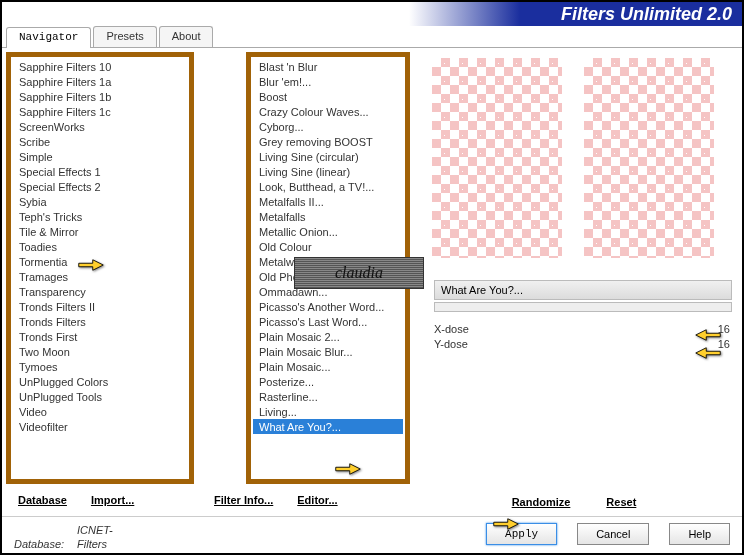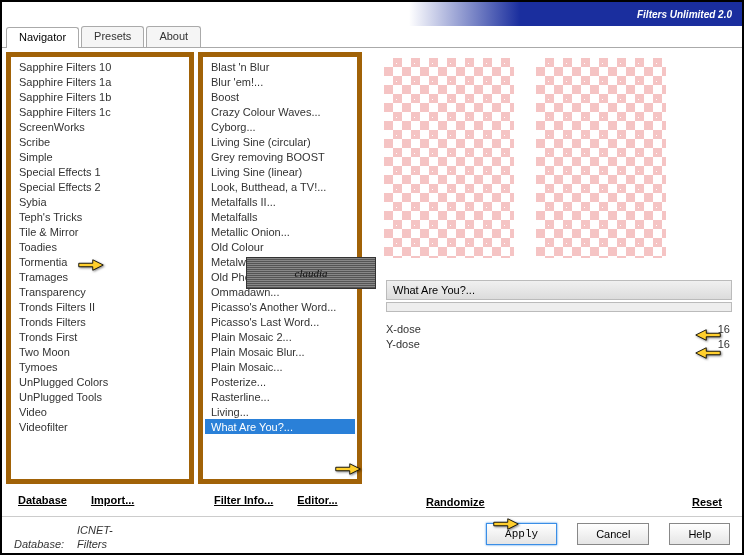--- a/index.html
+++ b/index.html
@@ -1,51 +1,51 @@
 <!DOCTYPE html>
 <html><head>
 <meta charset="utf-8">
 <style>
 * { box-sizing: border-box; margin: 0; padding: 0; font-family: "Segoe UI", Tahoma, Arial, sans-serif; font-size: 11px; }
 body { background: #fff; width: 744px; height: 555px; overflow: hidden; border: 2px solid #000; position: relative; }
 .title-bar { height: 24px; background: linear-gradient(to right, #fff 0%, #fff 55%, #1a2e9e 70%, #1a2e9e 100%); display: flex; justify-content: flex-end; align-items: center; padding-right: 10px; }
-.title-text { font-style: italic; font-weight: bold; font-size: 10px; color: #fff; }
+.title-text { font-style: italic; font-weight: bold; font-size: 18px; color: #fff; }
 .tabs { display: flex; border-bottom: 1px solid #aaa; height: 22px; padding-left: 4px; background: #fff; }
 .tab { padding: 3px 12px; border: 1px solid #aaa; border-bottom: none; margin-right: 2px; background: #f5f5f5; color: #333; border-radius: 3px 3px 0 0; }
-.tab.active { background: #fff; color: #000; position: relative; top: 1px; }
+.tab.active { background: #fff; color: #000; position: relative; top: 1px; font-family: Liberation Mono, monospace; }
 .main { display: flex; height: 440px; padding: 4px; gap: 4px; }
 .col { border: 5px solid #a16207; position: relative; }
 .col1 { width: 188px; }
-.col2 { width: 164px; }
+.col2 { width: 164px; margin-left: 48px; }
 .col3 { flex: 1; border: none; display: flex; flex-direction: column; }
 .list { height: 100%; overflow-y: scroll; padding: 2px; }
 .list-item { padding: 1.5px 6px; color: #333; cursor: default; white-space: nowrap; overflow: hidden; }
 .list-item.selected { background: #2a80d8; color: #fff; }
 .buttons-row { display: flex; gap: 8px; padding: 4px 8px; }
 .link-btn { text-decoration: underline; color: #000; font-weight: bold; padding: 2px 8px; cursor: pointer; }
 .preview { width: 300px; height: 220px; position: relative; margin-left: 10px; }
 .checker { background-image:
   linear-gradient(45deg, #f5c4c4 25%, transparent 25%),
   linear-gradient(-45deg, #f5c4c4 25%, transparent 25%),
   linear-gradient(45deg, transparent 75%, #f5c4c4 75%),
   linear-gradient(-45deg, transparent 75%, #f5c4c4 75%);
   background-size: 18px 18px;
   background-position: 0 0, 0 9px, 9px -9px, -9px 0px;
   background-color: #fff;
   width: 130px; height: 200px; position: absolute; top: 6px; }
 .checker.left { left: 8px; }
 .checker.right { left: 160px; }
-.stamp { position: absolute; left: -130px; top: 205px; width: 130px; height: 32px; background: repeating-linear-gradient(0deg,#555,#555 1px,#888 1px,#888 2px); border: 1px solid #333; display:flex; align-items:center; justify-content:center; color:#111; font-style: italic; font-family: cursive; font-size: 11px; }
+.stamp { position: absolute; left: -130px; top: 205px; width: 130px; height: 32px; background: repeating-linear-gradient(0deg,#555,#555 1px,#888 1px,#888 2px); border: 1px solid #333; display:flex; align-items:center; justify-content:center; color:#111; font-style: italic; font-family: cursive; font-size: 16px; }
 .filter-name-bar { background: linear-gradient(to bottom,#f0f0f0,#dcdcdc); border: 1px solid #bbb; padding: 3px 6px; margin: 8px 6px 2px 20px; }
 .progress { height: 10px; border:1px solid #bbb; margin: 0 6px 10px 20px; background: #eee; }
 .slider-row { display: flex; align-items: flex-start; padding: 1px 8px 0 20px; }
 .slider-label { width: 60px; color: #333; }
 .slider-track { flex:1; height: 14px; position: relative; margin: 0 6px; }
 .slider-value { width: 24px; text-align: right; color: #333; }
-.right-buttons { display: flex; justify-content: space-between; gap: 20px; padding: 6px 12px; }
+.right-buttons { display: flex; justify-content: center; gap: 20px; padding: 6px 12px; }
 .bottom-bar { border-top: 1px solid #ccc; padding: 6px 12px; display: flex; align-items: flex-start; gap: 20px; height: 54px; }
 .db-info { flex: 1; color: #333; line-height: 14px; }
 .db-info span { display: inline-block; width: 60px; font-style: italic; }
 .btn { padding: 4px 18px; border: 1px solid #888; background: linear-gradient(#fff,#e5e5e5); cursor: pointer; }
 .btn.primary { border: 1px solid #3a8ee6; box-shadow: 0 0 2px #3a8ee6; font-family: Liberation Mono, monospace; }
 .hand { position: absolute; width: 28px; height: 22px; z-index: 50; pointer-events: none; }
 .hand svg { width: 100%; height: 100%; filter: drop-shadow(1px 1px 1px rgba(0,0,0,.5)); }
 ::-webkit-scrollbar { width: 16px; }
 ::-webkit-scrollbar-track { background: #f0f0f0; border-left:1px solid #ddd; }
 ::-webkit-scrollbar-thumb { background: #cdcdcd; border:1px solid #aaa; }
@@ -95,22 +95,22 @@
       </div>
   </div>
 
   <div class="col col2">
     <div class="list" id="filter-list">
         <div class="list-item">Blast 'n Blur</div>
         <div class="list-item">Blur 'em!...</div>
         <div class="list-item">Boost</div>
         <div class="list-item">Crazy Colour Waves...</div>
         <div class="list-item">Cyborg...</div>
+        <div class="list-item">Grey removing BOOST</div>
         <div class="list-item">Living Sine (circular)</div>
-        <div class="list-item">Grey removing BOOST</div>
         <div class="list-item">Living Sine (linear)</div>
         <div class="list-item">Look, Butthead, a TV!...</div>
         <div class="list-item">Metalfalls II...</div>
         <div class="list-item">Metalfalls</div>
         <div class="list-item">Metallic Onion...</div>
         <div class="list-item">Old Colour</div>
         <div class="list-item">Metalwork...</div>
         <div class="list-item">Old Photo...</div>
         <div class="list-item">Ommadawn...</div>
         <div class="list-item">Picasso's Another Word...</div>

